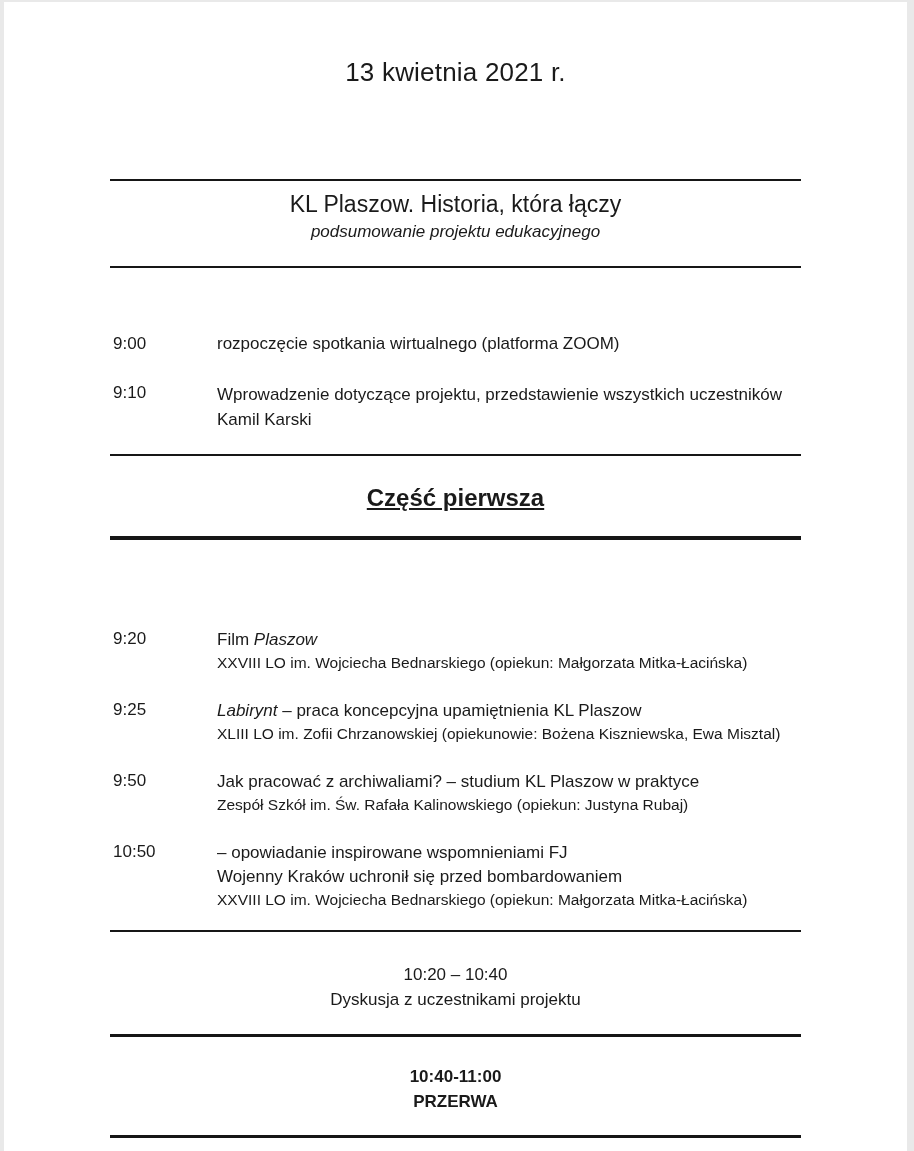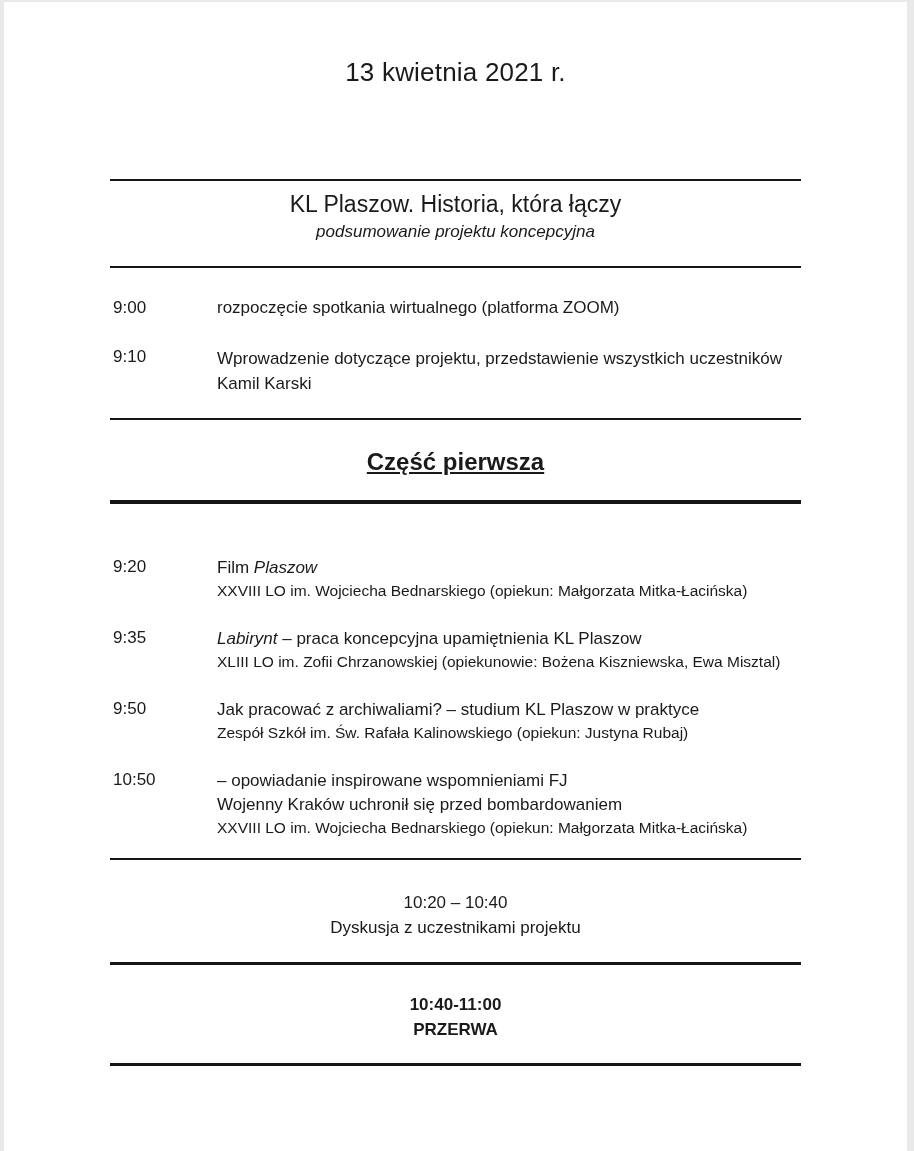--- a/index.html
+++ b/index.html
@@ -71,20 +71,21 @@
   }
 
   .intro {
     padding-top: 29px;
     padding-bottom: 22px;
   }
   .row {
     display: grid;
     grid-template-columns: 104px 1fr;
     padding-left: 3px;
+    margin-top: 36px;
   }
   .row .time {
     font-size: 17px;
     line-height: 22px;
   }
   .row .line {
     font-size: 17px;
     line-height: 22px;
   }
   .intro .row + .row { margin-top: 27px; }
@@ -137,21 +138,21 @@
 
 <div class="page">
   <div class="content">
 
     <h1 class="date-title">13 kwietnia 2021 r.</h1>
 
     <hr class="rule">
 
     <header class="event-header">
       <div class="event-title">KL Plaszow. Historia, która łączy</div>
-      <div class="event-subtitle">podsumowanie projektu koncepcyjna</div>
+      <div class="event-subtitle">podsumowanie projektu edukacyjnego</div>
     </header>
 
     <hr class="rule">
 
     <section class="intro">
       <div class="row single">
         <div class="time">9:00</div>
         <div class="desc">
           <div class="line">rozpoczęcie spotkania wirtualnego (platforma ZOOM)</div>
         </div>
@@ -175,21 +176,21 @@
 
       <div class="row">
         <div class="time">9:20</div>
         <div class="desc">
           <div class="line"><span class="seg">Film </span><span class="seg ital">Plaszow</span></div>
           <div class="subline">XXVIII LO im. Wojciecha Bednarskiego (opiekun: Małgorzata Mitka-Łacińska)</div>
         </div>
       </div>
 
       <div class="row">
-        <div class="time">9:35</div>
+        <div class="time">9:25</div>
         <div class="desc">
           <div class="line"><span class="seg ital">Labirynt</span><span class="seg"> – praca koncepcyjna upamiętnienia KL Plaszow</span></div>
           <div class="subline">XLIII LO im. Zofii Chrzanowskiej (opiekunowie: Bożena Kiszniewska, Ewa Misztal)</div>
         </div>
       </div>
 
       <div class="row gap-sm">
         <div class="time">9:50</div>
         <div class="desc">
           <div class="line">Jak pracować z archiwaliami? – studium KL Plaszow w praktyce</div>

